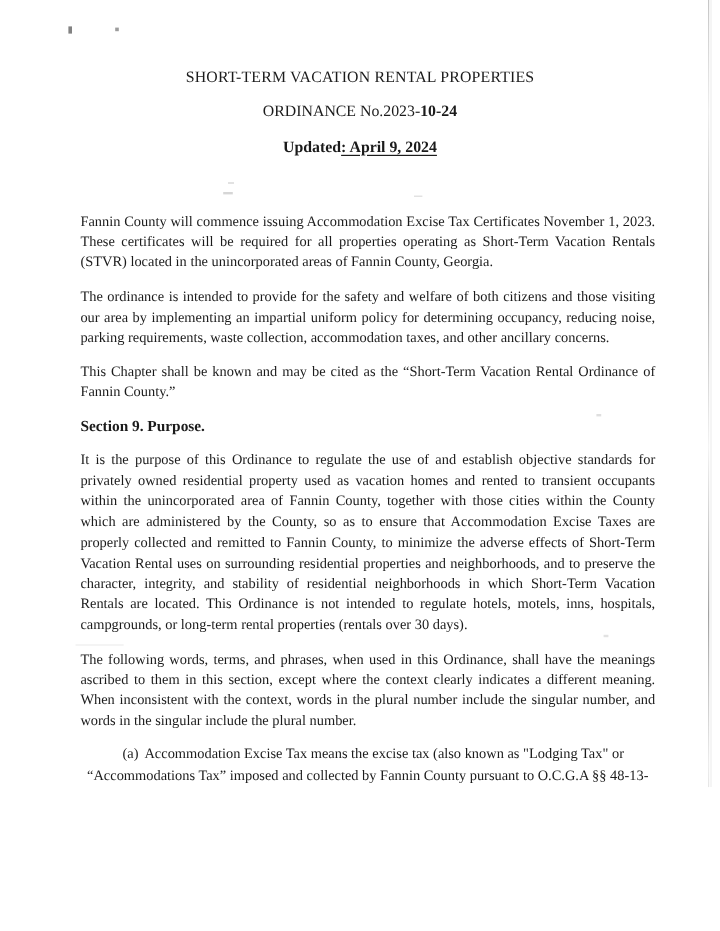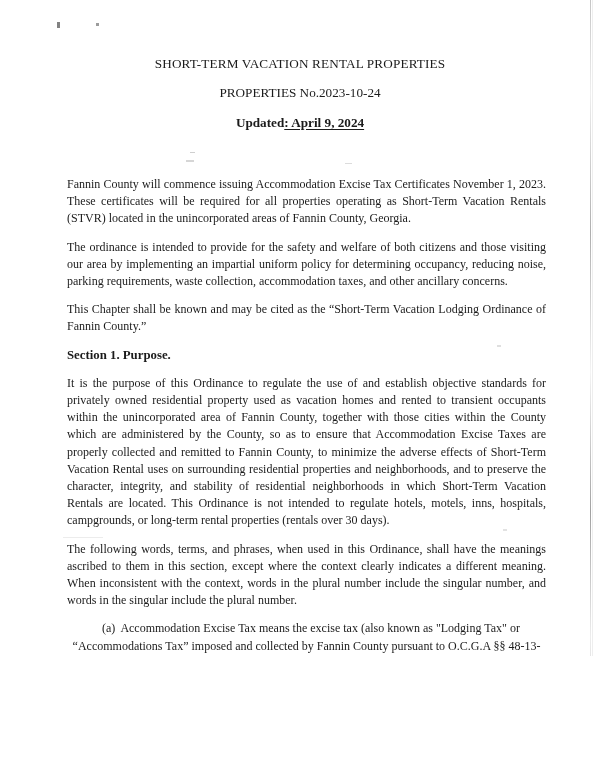--- a/index.html
+++ b/index.html
@@ -72,21 +72,21 @@
     letter-spacing: .15px;
     line-height: 1.25;
     margin: 0 0 12px 0;
     white-space: nowrap;
   }
   .ordinance-line {
     font-size: 13.2px;
     line-height: 1.25;
     margin: 0 0 14px 0;
   }
-  .ordinance-line .ord-num { font-weight: normal; }
+  .ordinance-line .ord-num { font-weight: bold; }
   .updated-line {
     font-size: 13.2px;
     font-weight: bold;
     line-height: 1.25;
     margin: 0;
   }
   .updated-line .upd-date {
     text-decoration: underline;
     text-underline-offset: 1.5px;
   }
@@ -145,34 +145,34 @@
   <div class="speck s4"></div>
   <div class="speck s5"></div>
   <div class="speck s6"></div>
   <div class="speck s7"></div>
   <div class="speck s8"></div>
   <div class="speck s9"></div>
 
   <div class="titleblock">
     <div class="doc-title">SHORT-TERM VACATION RENTAL PROPERTIES</div>
 
-    <div class="ordinance-line"><span>PROPERTIES No.2023-</span><span class="ord-num">10-24</span></div>
+    <div class="ordinance-line"><span>ORDINANCE No.2023-</span><span class="ord-num">10-24</span></div>
 
     <div class="updated-line"><span>Updated</span><span class="upd-date">: April 9, 2024</span></div>
   </div>
 
   <div class="body">
 
     <p class="para">Fannin County will commence issuing Accommodation Excise Tax Certificates November 1, 2023. These certificates will be required for all properties operating as Short-Term Vacation Rentals (STVR) located in the unincorporated areas of Fannin County, Georgia.</p>
 
     <p class="para">The ordinance is intended to provide for the safety and welfare of both citizens and those visiting our area by implementing an impartial uniform policy for determining occupancy, reducing noise, parking requirements, waste collection, accommodation taxes, and other ancillary concerns.</p>
 
-    <p class="para">This Chapter shall be known and may be cited as the “Short-Term Vacation Lodging Ordinance of Fannin County.”</p>
+    <p class="para">This Chapter shall be known and may be cited as the “Short-Term Vacation Rental Ordinance of Fannin County.”</p>
 
-    <h2 class="section-head gap-before-section">Section 1. Purpose.</h2>
+    <h2 class="section-head gap-before-section">Section 9. Purpose.</h2>
 
     <p class="para">It is the purpose of this Ordinance to regulate the use of and establish objective standards for privately owned residential property used as vacation homes and rented to transient occupants within the unincorporated area of Fannin County, together with those cities within the County which are administered by the County, so as to ensure that Accommodation Excise Taxes are properly collected and remitted to Fannin County, to minimize the adverse effects of Short-Term Vacation Rental uses on surrounding residential properties and neighborhoods, and to preserve the character, integrity, and stability of residential neighborhoods in which Short-Term Vacation Rentals are located. This Ordinance is not intended to regulate hotels, motels, inns, hospitals, campgrounds, or long-term rental properties (rentals over 30 days).</p>
 
 
     <p class="para">The following words, terms, and phrases, when used in this Ordinance, shall have the meanings ascribed to them in this section, except where the context clearly indicates a different meaning. When inconsistent with the context, words in the plural number include the singular number, and words in the singular include the plural number.</p>
 
     <p class="para lettered nojust"><span class="lbl">(a)</span><span class="sp"></span><span>Accommodation Excise Tax means the excise tax (also known as "Lodging Tax" or “Accommodations Tax” imposed and collected by Fannin County pursuant to O.C.G.A §§ 48-13-50 through 48-13-63 and the Fannin County Lodging Ordinance for the furnishing for value to the public of any rooms, lodgings, or accommodations in the unincorporated area of Fannin County, together with those cities within the County which are administered by the County.</span></p>
 
   </div>
 

